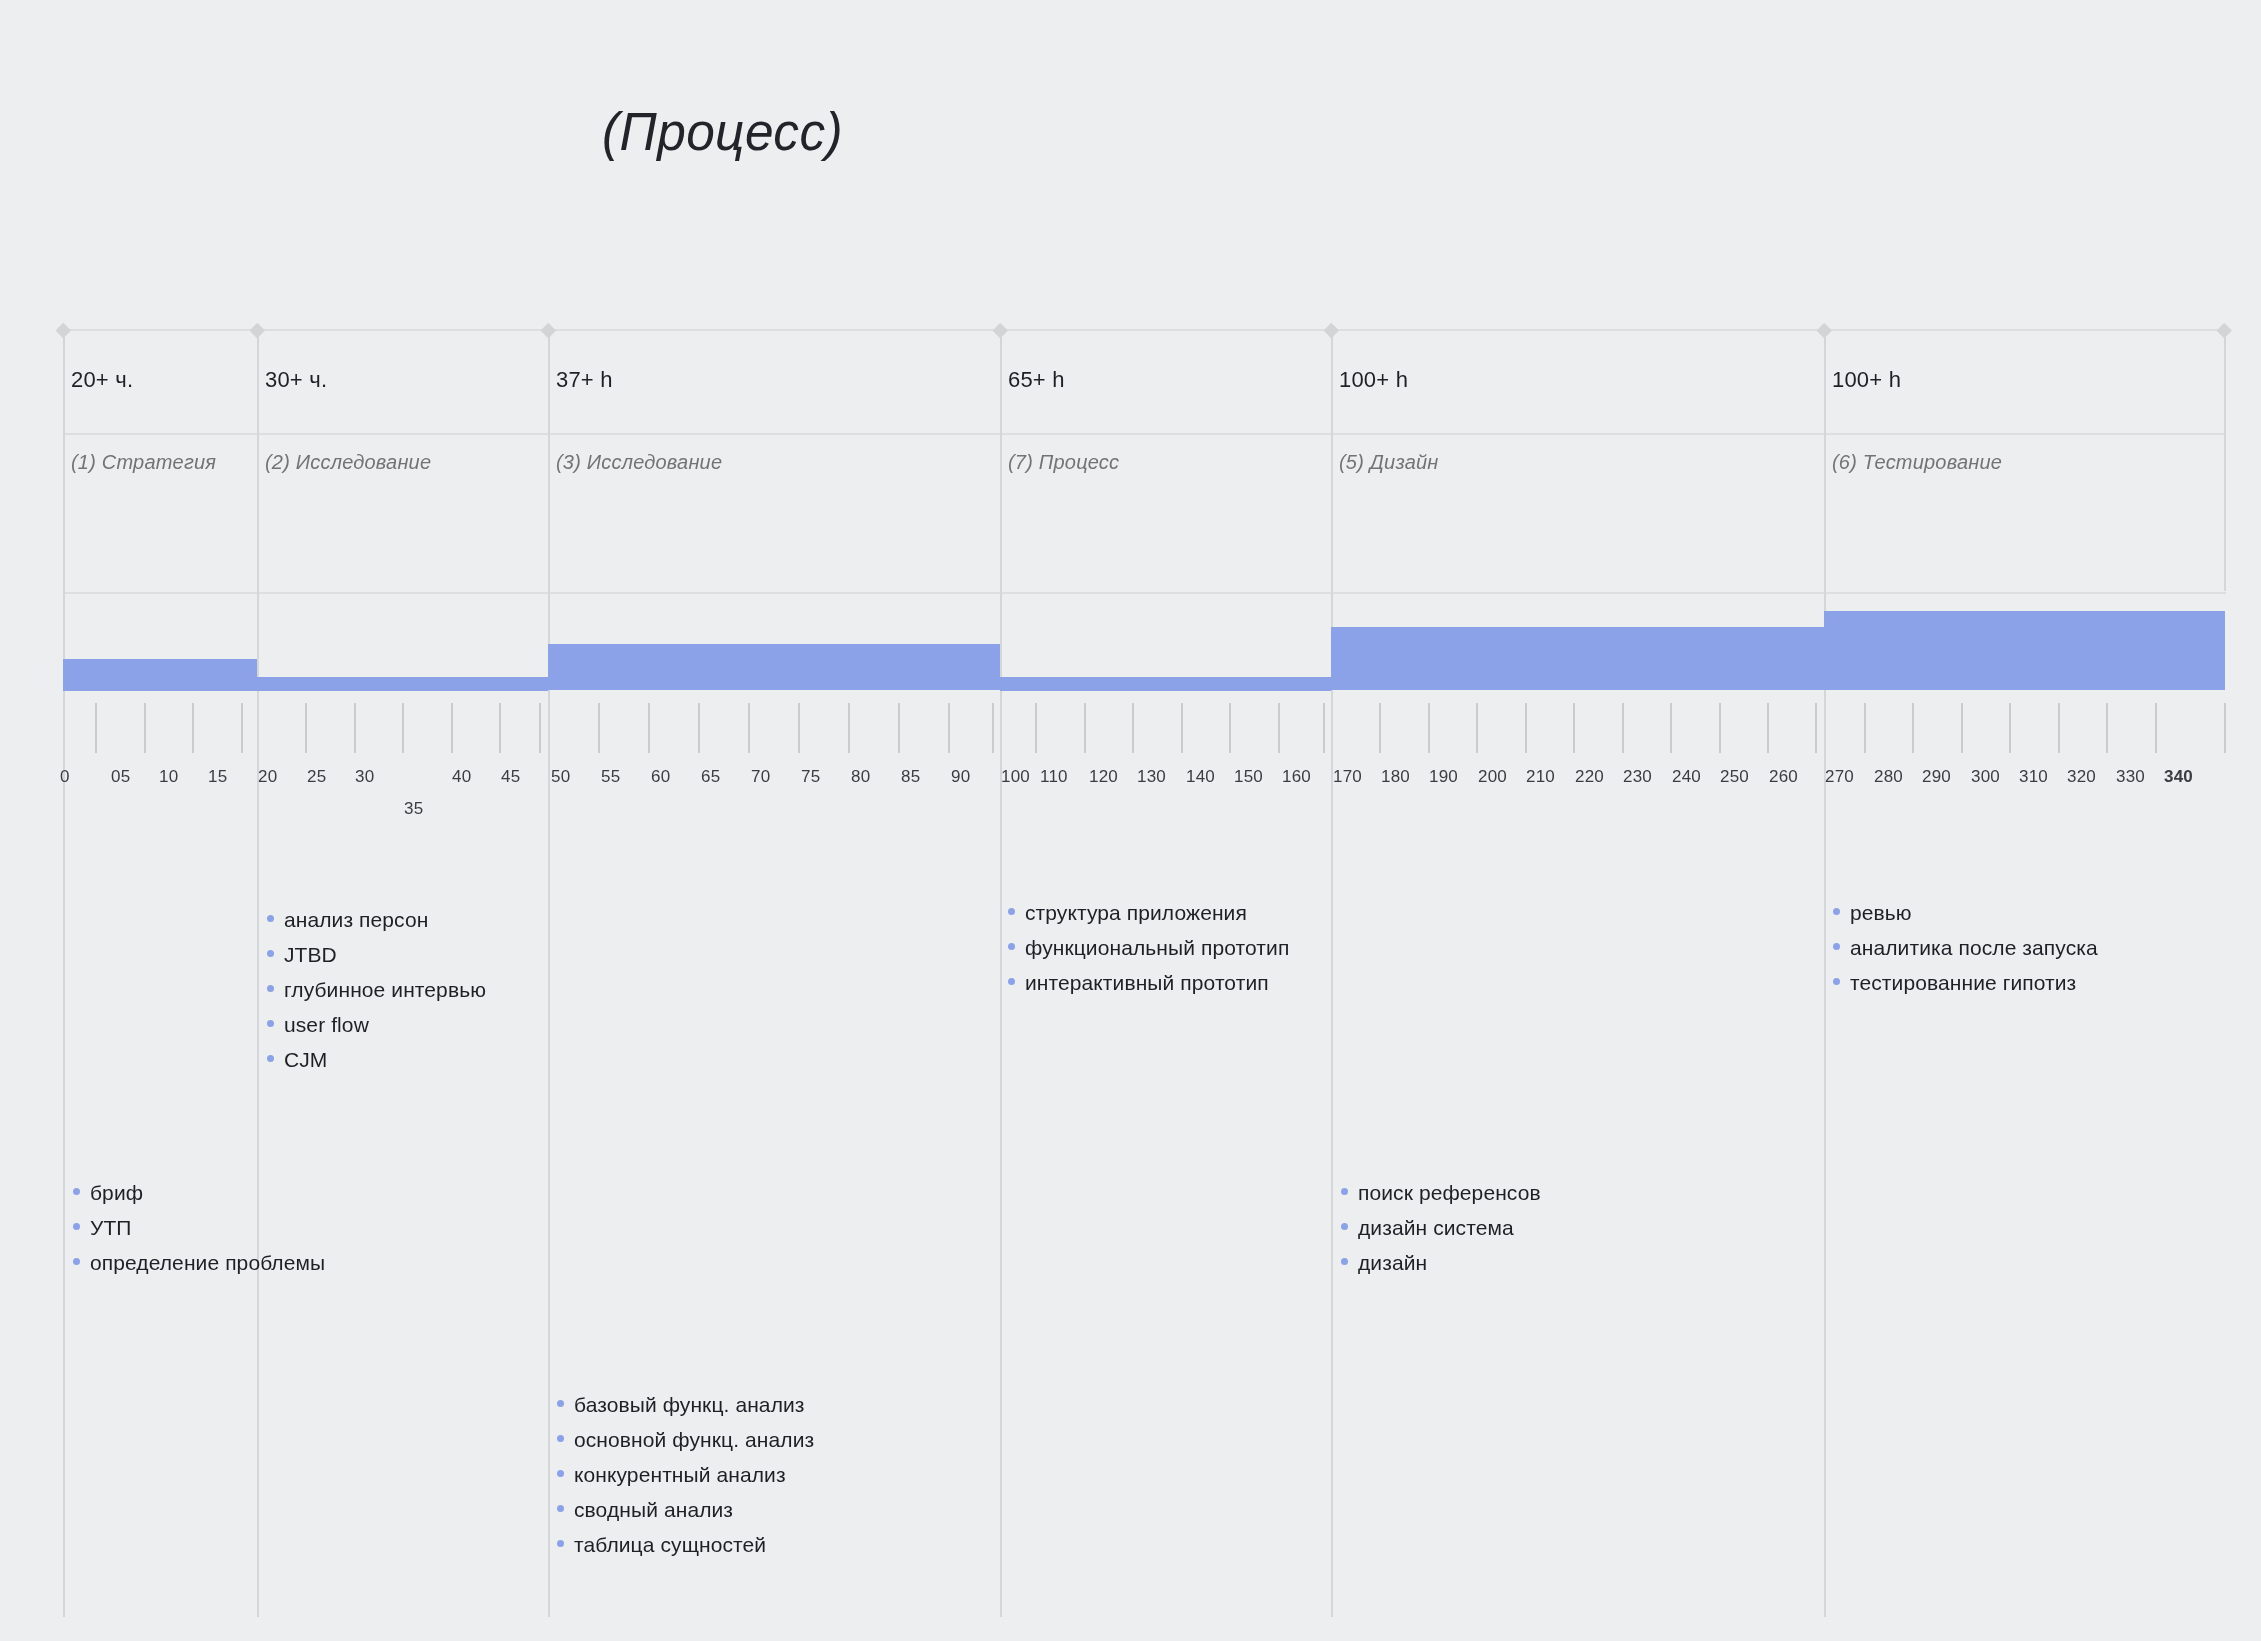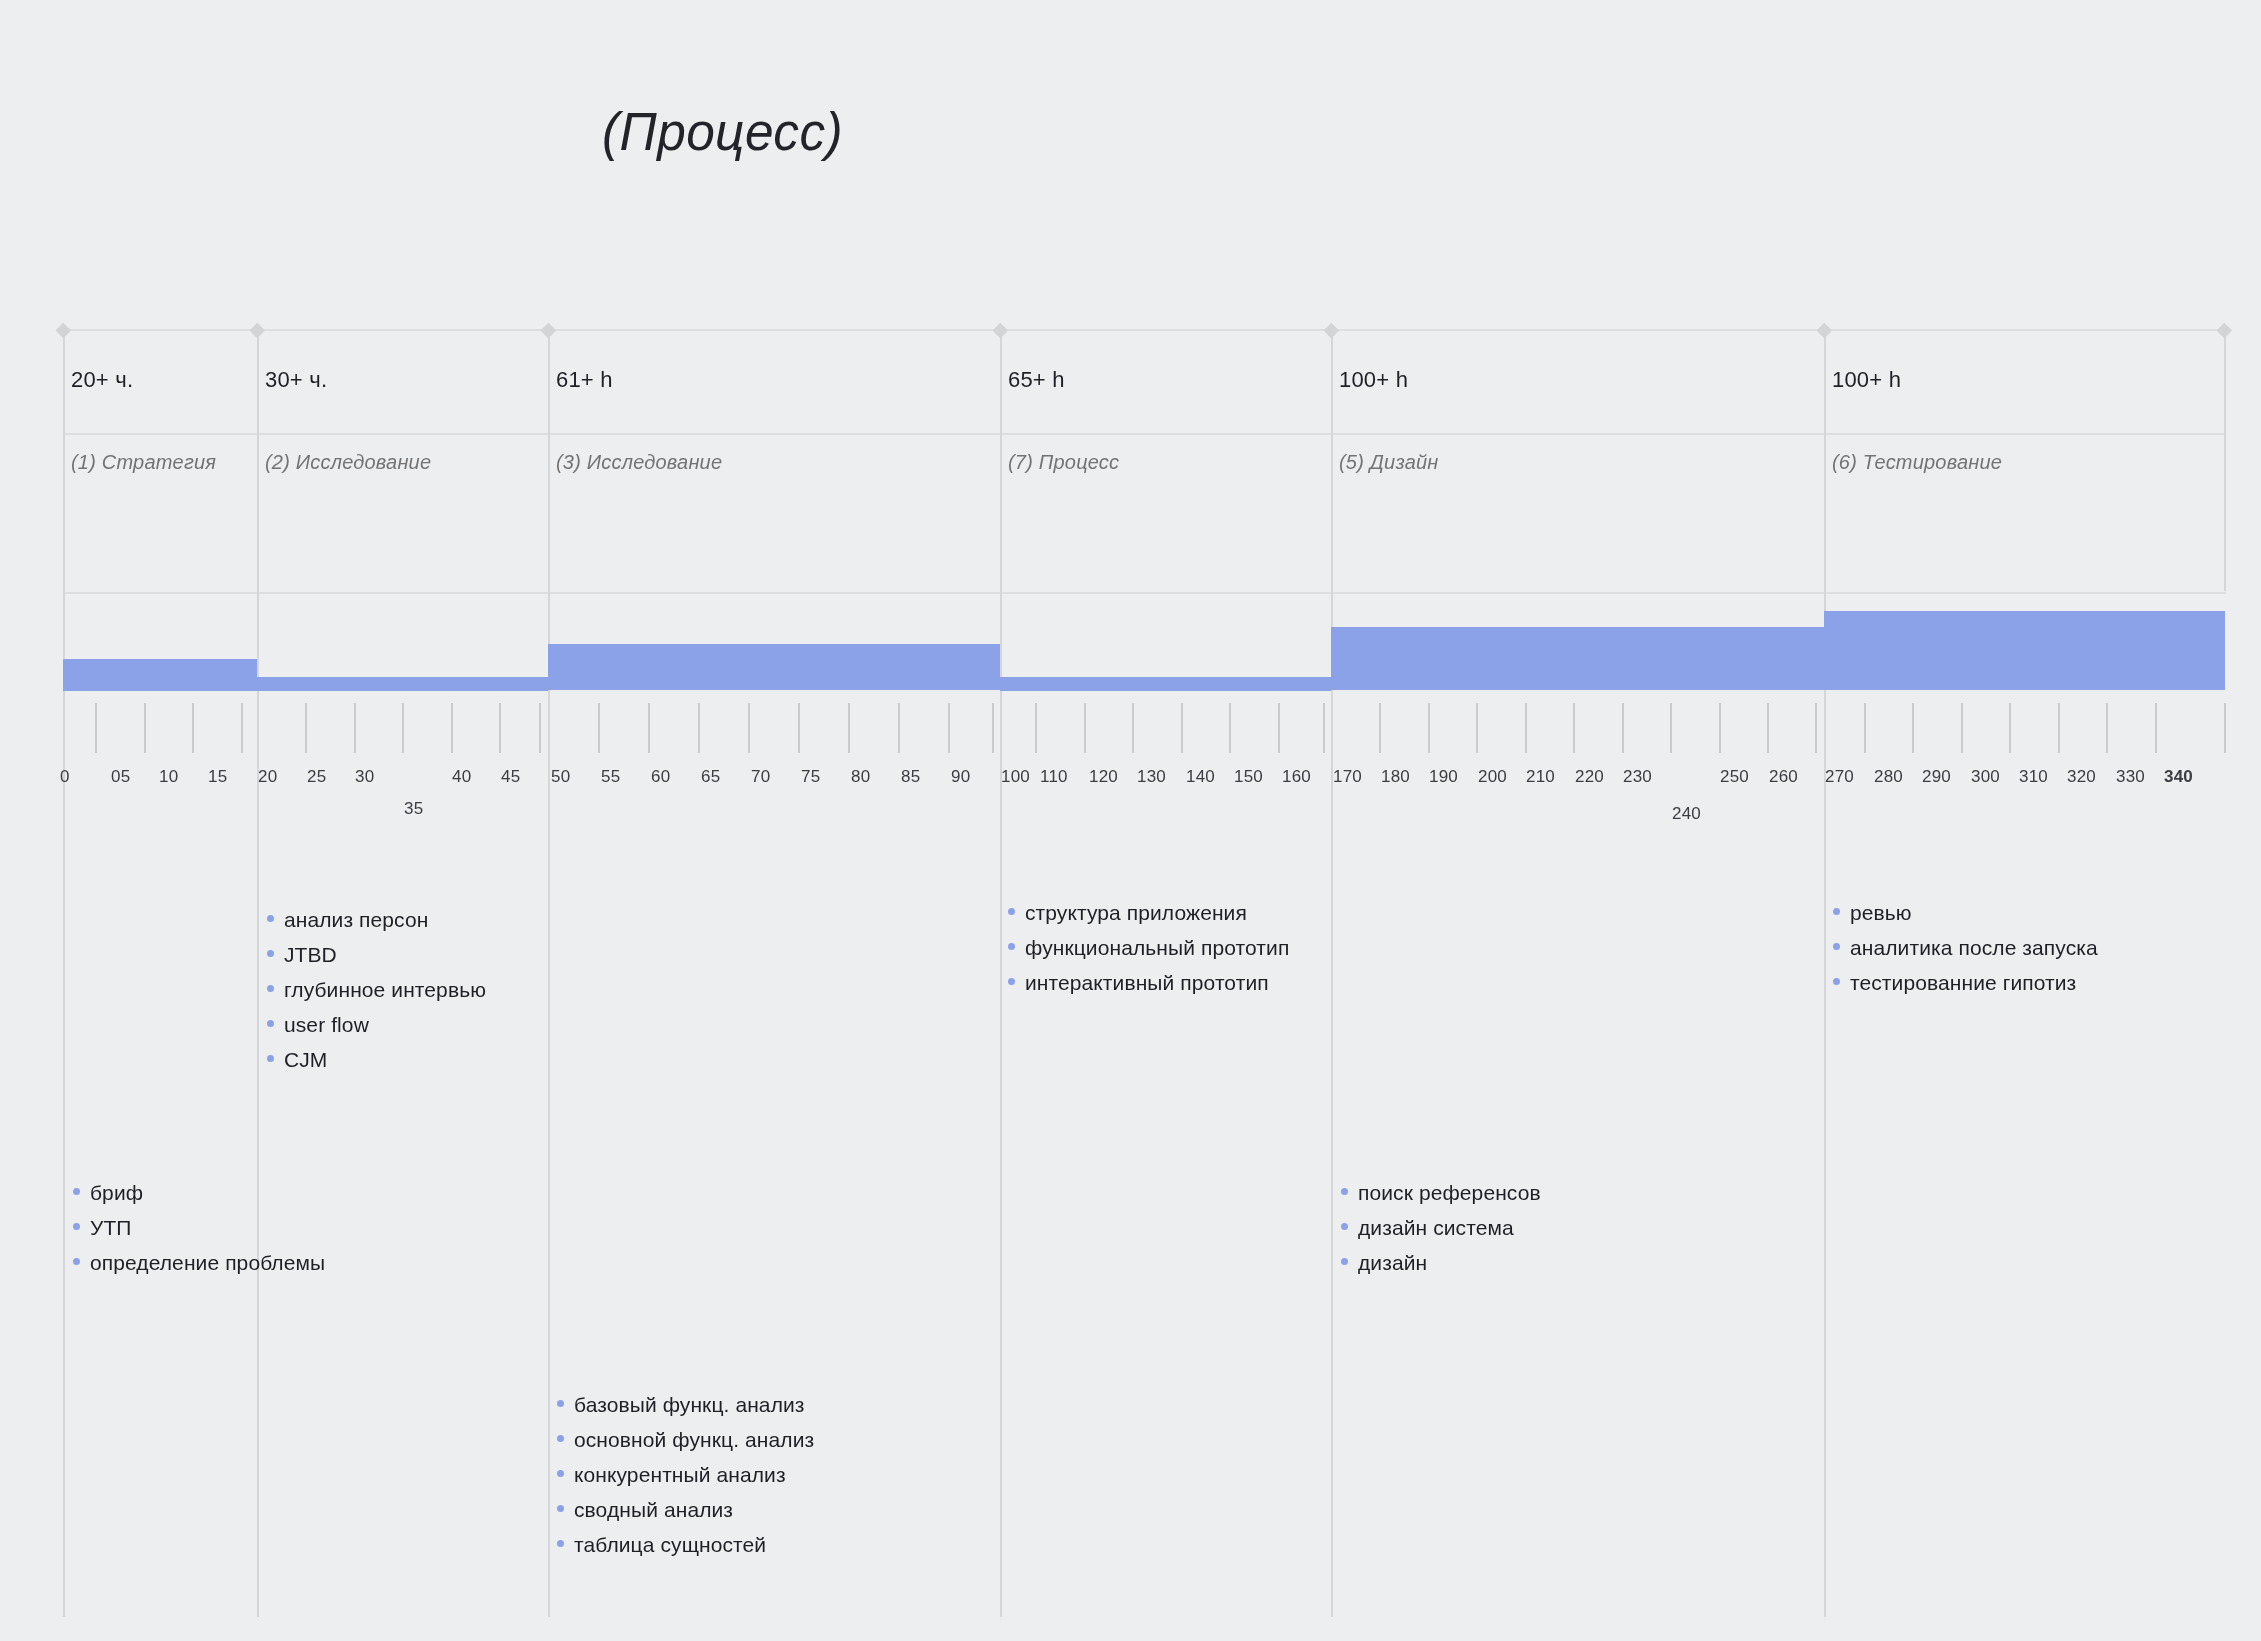--- a/index.html
+++ b/index.html
@@ -92,21 +92,21 @@
   <div class="diamond" style="left:1326px;top:325px;"></div>
 
   <div class="vline" style="left:1824px;top:329px;height:1288px;"></div>
   <div class="diamond" style="left:1819px;top:325px;"></div>
 
   <div class="vline" style="left:2224px;top:329px;height:262px;"></div>
   <div class="diamond" style="left:2219px;top:325px;"></div>
 
   <div class="hours" style="left:71px;top:367px;">20+ ч.</div>
   <div class="hours" style="left:265px;top:367px;">30+ ч.</div>
-  <div class="hours" style="left:556px;top:367px;">61+ h</div>
+  <div class="hours" style="left:556px;top:367px;">37+ h</div>
   <div class="hours" style="left:1008px;top:367px;">65+ h</div>
   <div class="hours" style="left:1339px;top:367px;">100+ h</div>
   <div class="hours" style="left:1832px;top:367px;">100+ h</div>
 
   <div class="phase" style="left:71px;top:451px;">(1) Стратегия</div>
   <div class="phase" style="left:265px;top:451px;">(2) Исследование</div>
   <div class="phase" style="left:556px;top:451px;">(3) Исследование</div>
   <div class="phase" style="left:1008px;top:451px;">(7) Процесс</div>
   <div class="phase" style="left:1339px;top:451px;">(5) Дизайн</div>
   <div class="phase" style="left:1832px;top:451px;">(6) Тестирование</div>
@@ -198,21 +198,21 @@
   <div class="ticklabel" style="left:1234px;top:767px;">150</div>
   <div class="ticklabel" style="left:1282px;top:767px;">160</div>
 
   <div class="ticklabel" style="left:1333px;top:767px;">170</div>
   <div class="ticklabel" style="left:1381px;top:767px;">180</div>
   <div class="ticklabel" style="left:1429px;top:767px;">190</div>
   <div class="ticklabel" style="left:1478px;top:767px;">200</div>
   <div class="ticklabel" style="left:1526px;top:767px;">210</div>
   <div class="ticklabel" style="left:1575px;top:767px;">220</div>
   <div class="ticklabel" style="left:1623px;top:767px;">230</div>
-  <div class="ticklabel" style="left:1672px;top:767px;margin-top:37px;">240</div>
+  <div class="ticklabel" style="left:1672px;top:767px;">240</div>
   <div class="ticklabel" style="left:1720px;top:767px;">250</div>
   <div class="ticklabel" style="left:1769px;top:767px;">260</div>
 
   <div class="ticklabel" style="left:1825px;top:767px;">270</div>
   <div class="ticklabel" style="left:1874px;top:767px;">280</div>
   <div class="ticklabel" style="left:1922px;top:767px;">290</div>
   <div class="ticklabel" style="left:1971px;top:767px;">300</div>
   <div class="ticklabel" style="left:2019px;top:767px;">310</div>
   <div class="ticklabel" style="left:2067px;top:767px;">320</div>
   <div class="ticklabel" style="left:2116px;top:767px;">330</div>

